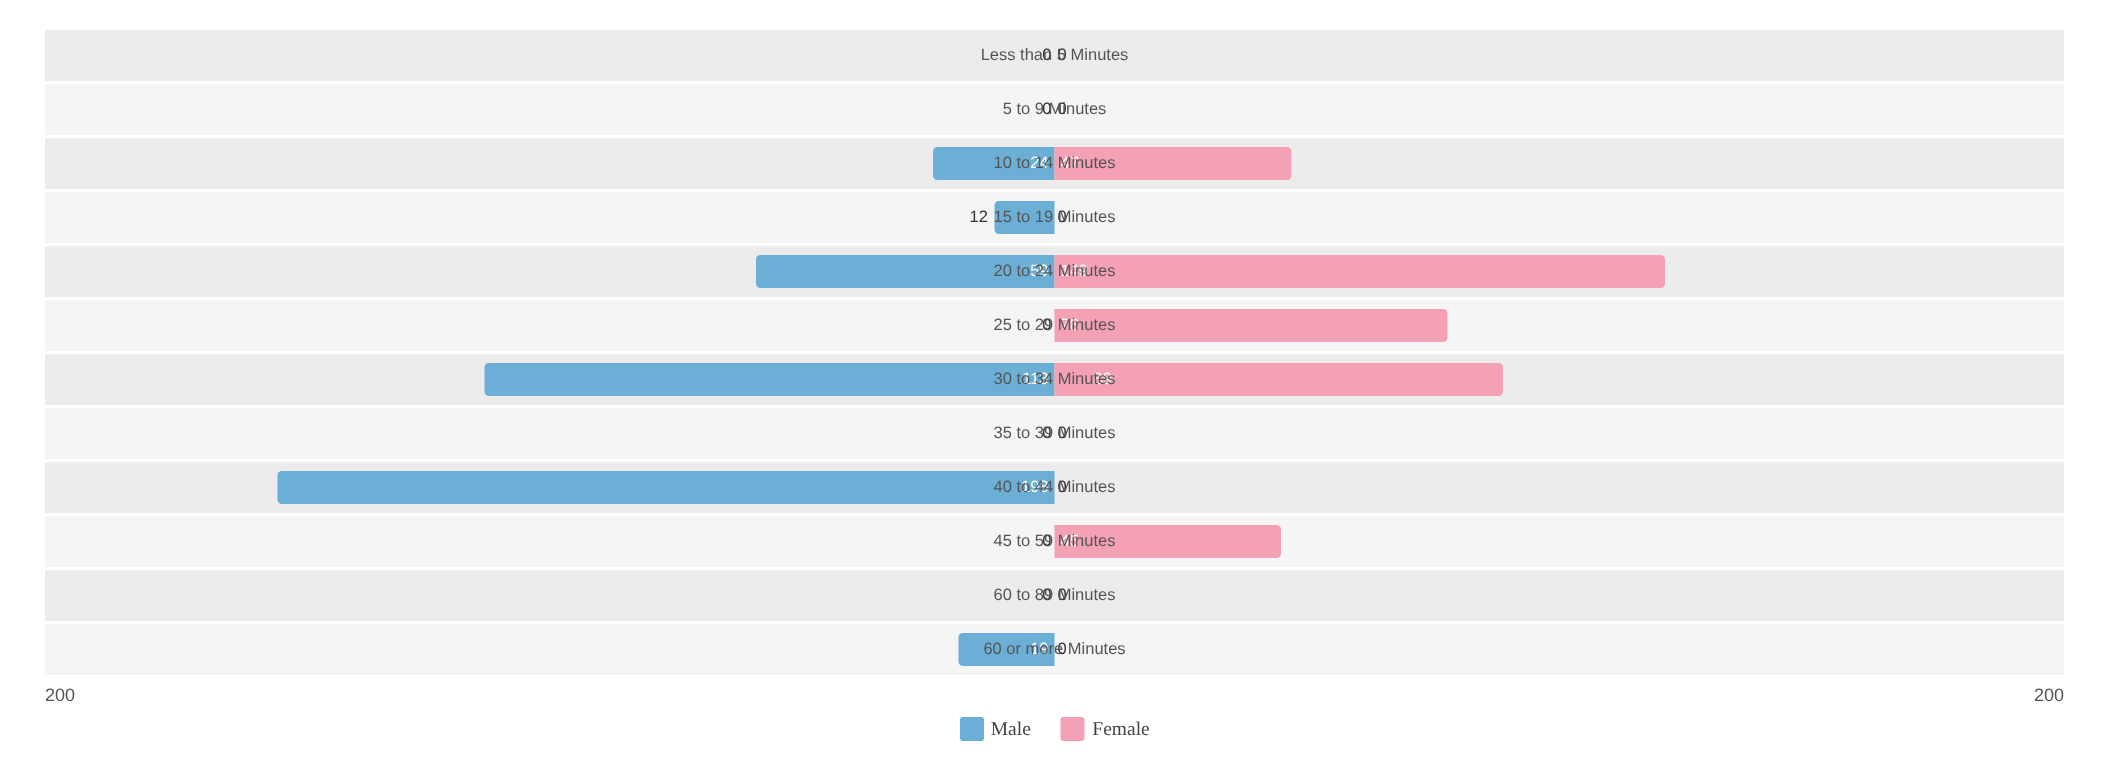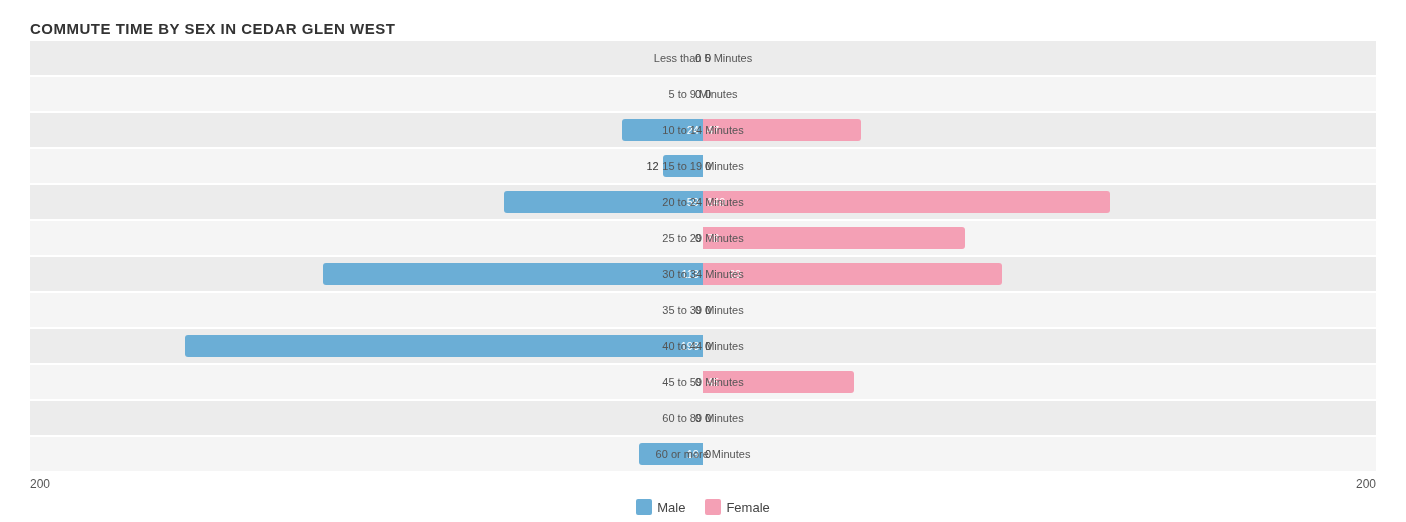--- a/index.html
+++ b/index.html
@@ -43,41 +43,41 @@
       gap: 36px;
     }
     .legend {
       display: flex;
       justify-content: center;
       align-items: center;
       gap: 20px;
       margin-top: 8px;
       font-size: 13px;
       color: #444;
+      font-family: Liberation Serif, serif;
     }
     .legend-item {
       display: flex;
       align-items: center;
       gap: 5px;
     }
     .legend-box {
       width: 16px;
       height: 16px;
       border-radius: 2px;
     }
     .chart-area {
       position: relative;
       width: 100%;
     }
   </style>
 </head>
 <body>
 
 <div style="position:relative;">
-  <div class="chart-title">COMMUTE TIME BY SEX IN CEDAR GLEN WEST</div>
   <div class="source">Source: ZipAtlas.com</div>
 
   <div class="chart-area">
     <div id="rows-container">
         <div class="row">
     <div style="position:relative; width:100%; height:34px;">
 
       <span style="position:absolute; font-size:11px; top:50%; transform:translateY(-50%); right: calc(50% + 2px); color:#333;">0</span>
       <span style="position:absolute; left:50%; transform:translateX(-50%); font-size:11px; color:#555; top:50%; transform:translate(-50%,-50%); white-space:nowrap; z-index:10;">Less than 5 Minutes</span>
       <span style="position:absolute; font-size:11px; top:50%; transform:translateY(-50%); left: calc(50% + 2px); color:#333;">0</span>

